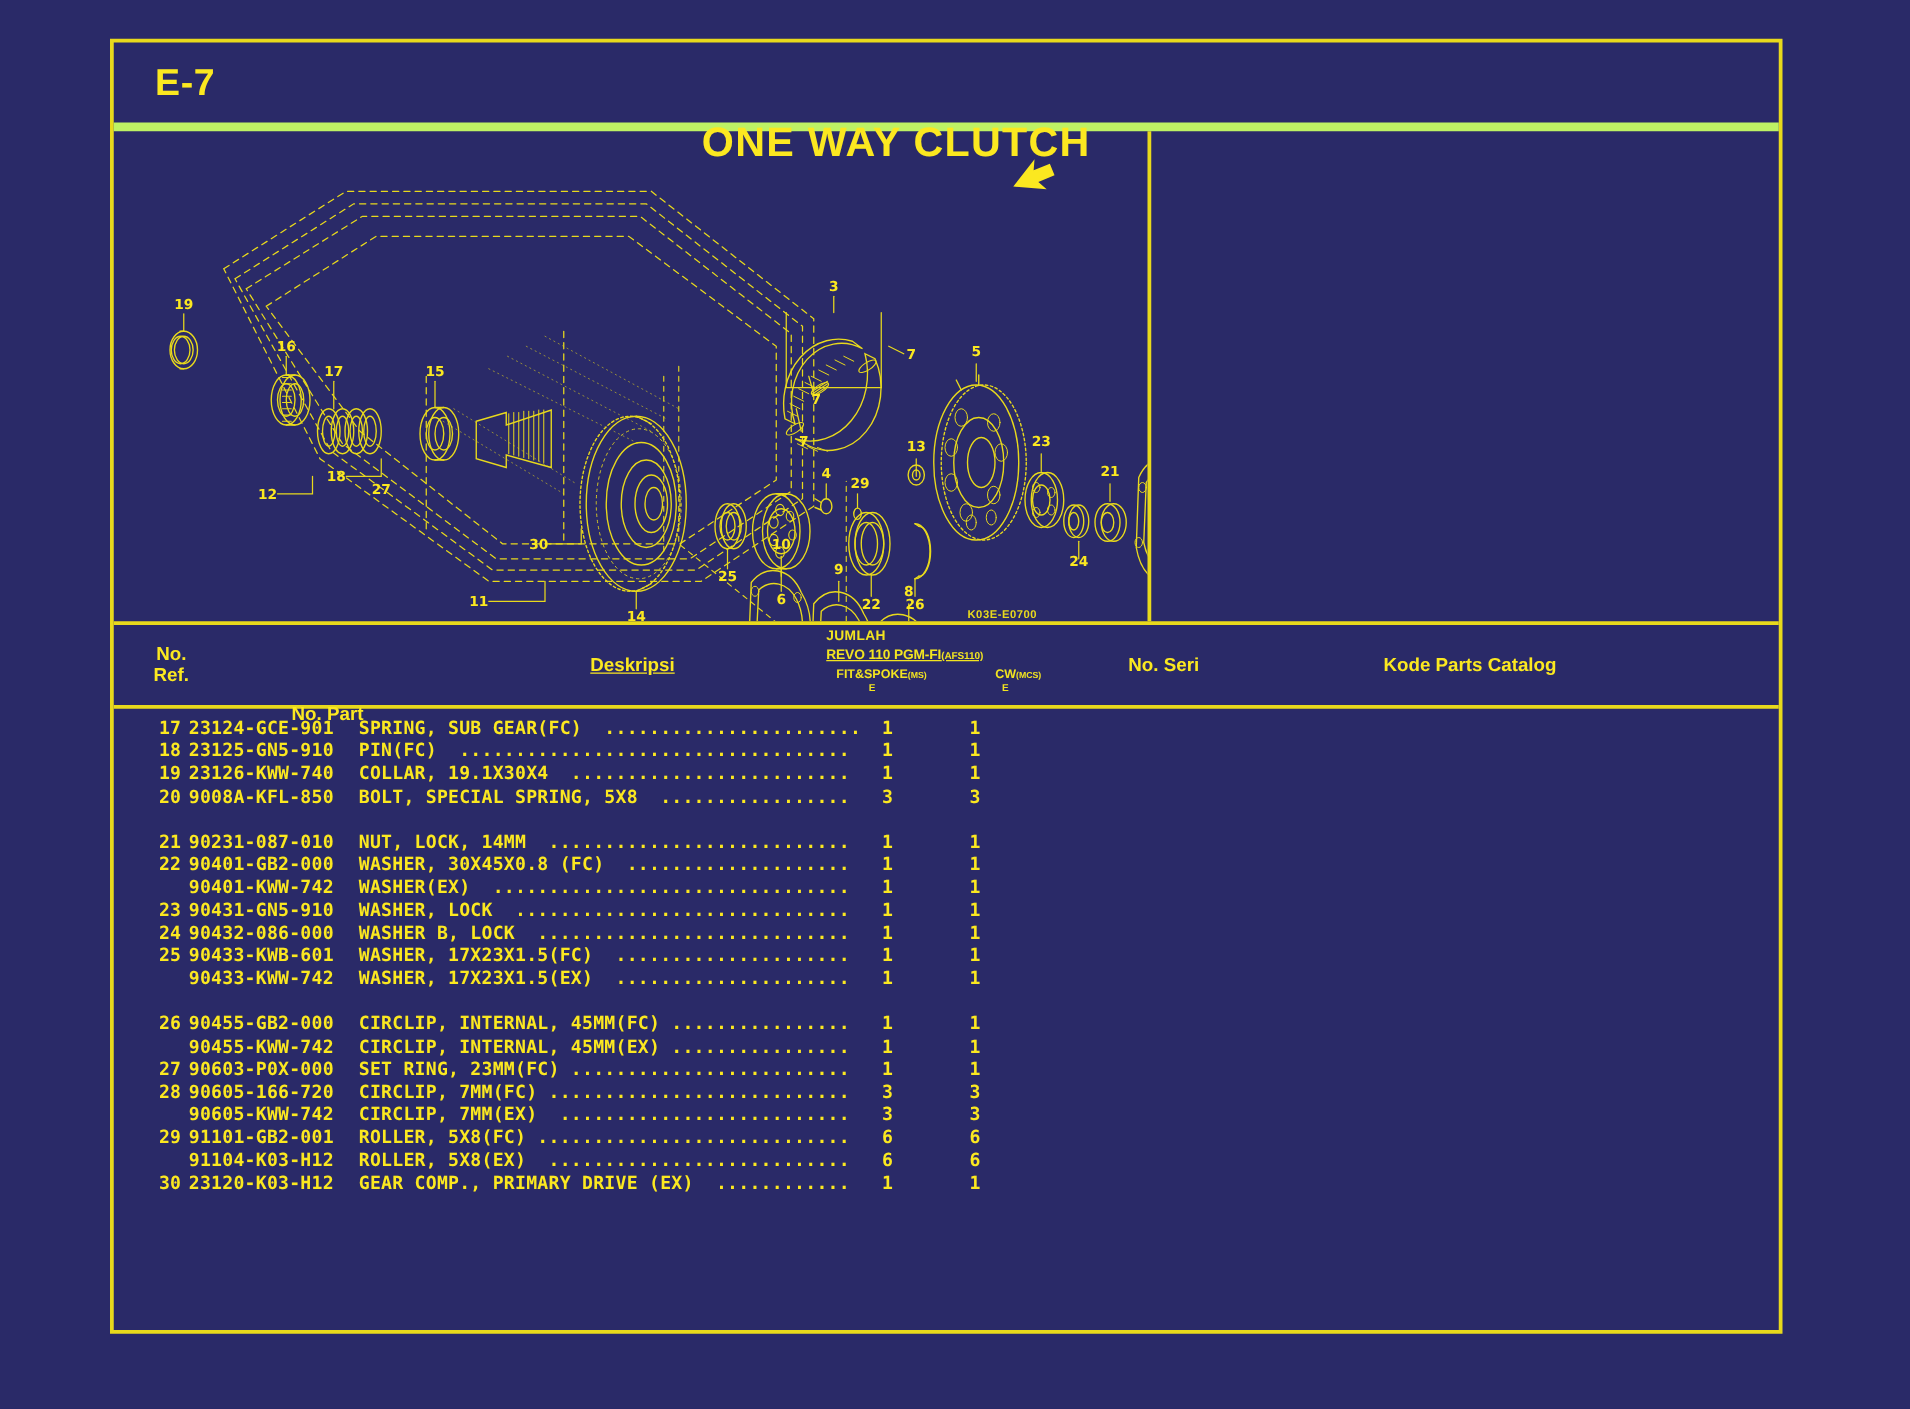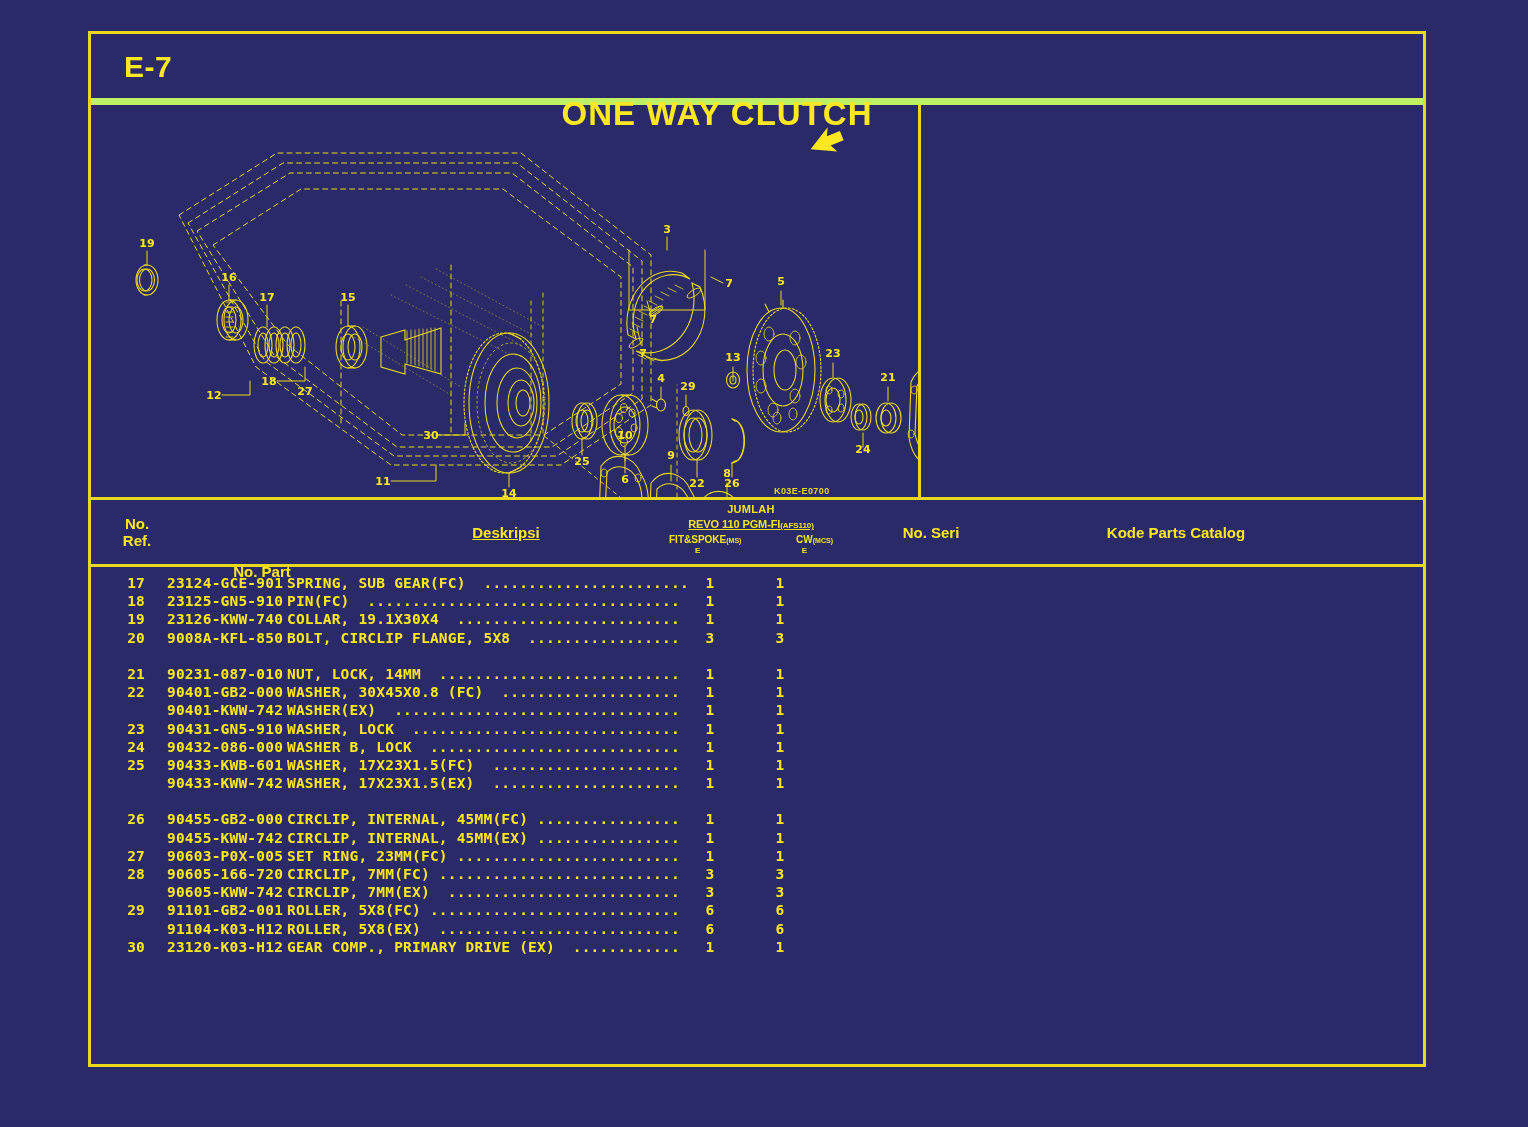--- a/index.html
+++ b/index.html
@@ -124,21 +124,21 @@
   #th-nopart { left: 96px; top: 37px; width: 150px; margin-top: 27px; }
   #th-desk { left: 300px; top: 25px; width: 230px; text-decoration: underline; }
   #th-seri { left: 760px; top: 25px; width: 160px; }
   #th-kode { left: 955px; top: 25px; width: 260px; text-align: center; }
 
   #th-jumlah-wrap {
     position: absolute;
     left: 570px;
     top: 3px;
     width: 180px;
-    text-align: center;
+    text-align: left;
   }
   .jl-1 { font-size: 11px; font-weight: bold; letter-spacing: .3px; }
   .jl-2 { font-size: 11px; font-weight: bold; margin-top: 3px; letter-spacing: -.1px; text-decoration: underline; }
   .jl-2 .sup { font-size: 8px; }
   .jl-3 { font-size: 10px; font-weight: bold; margin-top: 4px; display: flex; justify-content: space-between; padding: 0 8px; }
   .jl-3 .sup { font-size: 7px; }
   .jl-4 { font-size: 8px; font-weight: bold; margin-top: 1px; display: flex; justify-content: space-between; padding: 0 34px; }
 
   
   #tbl-body {
@@ -155,21 +155,21 @@
     height: 18.2px;
     font-family: "DejaVu Sans Mono", monospace;
     font-size: 14.5px;
     font-weight: bold;
     color: #fbe820;
     letter-spacing: 0.2px;
     white-space: pre;
   }
   .prow.gap { height: 18.2px; }
   .c-ref { position: absolute; left: 18px; width: 36px; text-align: right; }
-  .c-part { position: absolute; left: 76px; }
+  .c-part { position: absolute; left: 60px; }
   .c-desc { position: absolute; left: 196px; }
   .c-q1 { position: absolute; left: 602px; width: 34px; text-align: center; }
   .c-q2 { position: absolute; left: 672px; width: 34px; text-align: center; }
 </style>
 </head>
 <body>
 
 <div id="page">
 
   <div id="sheet">
@@ -532,33 +532,33 @@
       </div>
 
       <div class="th" id="th-seri">No. Seri</div>
       <div class="th" id="th-kode">Kode Parts Catalog</div>
     </div>
 
     <div id="tbl-body">
         <div class="prow"><span class="c-ref">17</span><span class="c-part">23124-GCE-901</span><span class="c-desc">SPRING, SUB GEAR(FC)  .......................</span><span class="c-q1">1</span><span class="c-q2">1</span></div>
         <div class="prow"><span class="c-ref">18</span><span class="c-part">23125-GN5-910</span><span class="c-desc">PIN(FC)  ...................................</span><span class="c-q1">1</span><span class="c-q2">1</span></div>
         <div class="prow"><span class="c-ref">19</span><span class="c-part">23126-KWW-740</span><span class="c-desc">COLLAR, 19.1X30X4  .........................</span><span class="c-q1">1</span><span class="c-q2">1</span></div>
-        <div class="prow"><span class="c-ref">20</span><span class="c-part">9008A-KFL-850</span><span class="c-desc">BOLT, CIRCLIP FLANGE, 5X8  .................</span><span class="c-q1">3</span><span class="c-q2">3</span></div>
+        <div class="prow"><span class="c-ref">20</span><span class="c-part">9008A-KFL-850</span><span class="c-desc">BOLT, SPECIAL SPRING, 5X8  .................</span><span class="c-q1">3</span><span class="c-q2">3</span></div>
         <div class="prow gap"></div>
         <div class="prow"><span class="c-ref">21</span><span class="c-part">90231-087-010</span><span class="c-desc">NUT, LOCK, 14MM  ...........................</span><span class="c-q1">1</span><span class="c-q2">1</span></div>
         <div class="prow"><span class="c-ref">22</span><span class="c-part">90401-GB2-000</span><span class="c-desc">WASHER, 30X45X0.8 (FC)  ....................</span><span class="c-q1">1</span><span class="c-q2">1</span></div>
         <div class="prow"><span class="c-ref"></span><span class="c-part">90401-KWW-742</span><span class="c-desc">WASHER(EX)  ................................</span><span class="c-q1">1</span><span class="c-q2">1</span></div>
         <div class="prow"><span class="c-ref">23</span><span class="c-part">90431-GN5-910</span><span class="c-desc">WASHER, LOCK  ..............................</span><span class="c-q1">1</span><span class="c-q2">1</span></div>
         <div class="prow"><span class="c-ref">24</span><span class="c-part">90432-086-000</span><span class="c-desc">WASHER B, LOCK  ............................</span><span class="c-q1">1</span><span class="c-q2">1</span></div>
         <div class="prow"><span class="c-ref">25</span><span class="c-part">90433-KWB-601</span><span class="c-desc">WASHER, 17X23X1.5(FC)  .....................</span><span class="c-q1">1</span><span class="c-q2">1</span></div>
         <div class="prow"><span class="c-ref"></span><span class="c-part">90433-KWW-742</span><span class="c-desc">WASHER, 17X23X1.5(EX)  .....................</span><span class="c-q1">1</span><span class="c-q2">1</span></div>
         <div class="prow gap"></div>
         <div class="prow"><span class="c-ref">26</span><span class="c-part">90455-GB2-000</span><span class="c-desc">CIRCLIP, INTERNAL, 45MM(FC) ................</span><span class="c-q1">1</span><span class="c-q2">1</span></div>
         <div class="prow"><span class="c-ref"></span><span class="c-part">90455-KWW-742</span><span class="c-desc">CIRCLIP, INTERNAL, 45MM(EX) ................</span><span class="c-q1">1</span><span class="c-q2">1</span></div>
-        <div class="prow"><span class="c-ref">27</span><span class="c-part">90603-P0X-005</span><span class="c-desc">SET RING, 23MM(FC) .........................</span><span class="c-q1">1</span><span class="c-q2">1</span></div>
+        <div class="prow"><span class="c-ref">27</span><span class="c-part">90603-P0X-000</span><span class="c-desc">SET RING, 23MM(FC) .........................</span><span class="c-q1">1</span><span class="c-q2">1</span></div>
         <div class="prow"><span class="c-ref">28</span><span class="c-part">90605-166-720</span><span class="c-desc">CIRCLIP, 7MM(FC) ...........................</span><span class="c-q1">3</span><span class="c-q2">3</span></div>
         <div class="prow"><span class="c-ref"></span><span class="c-part">90605-KWW-742</span><span class="c-desc">CIRCLIP, 7MM(EX)  ..........................</span><span class="c-q1">3</span><span class="c-q2">3</span></div>
         <div class="prow"><span class="c-ref">29</span><span class="c-part">91101-GB2-001</span><span class="c-desc">ROLLER, 5X8(FC) ............................</span><span class="c-q1">6</span><span class="c-q2">6</span></div>
         <div class="prow"><span class="c-ref"></span><span class="c-part">91104-K03-H12</span><span class="c-desc">ROLLER, 5X8(EX)  ...........................</span><span class="c-q1">6</span><span class="c-q2">6</span></div>
         <div class="prow"><span class="c-ref">30</span><span class="c-part">23120-K03-H12</span><span class="c-desc">GEAR COMP., PRIMARY DRIVE (EX)  ............</span><span class="c-q1">1</span><span class="c-q2">1</span></div>
       </div>
 
   </div>
 </div>
 

